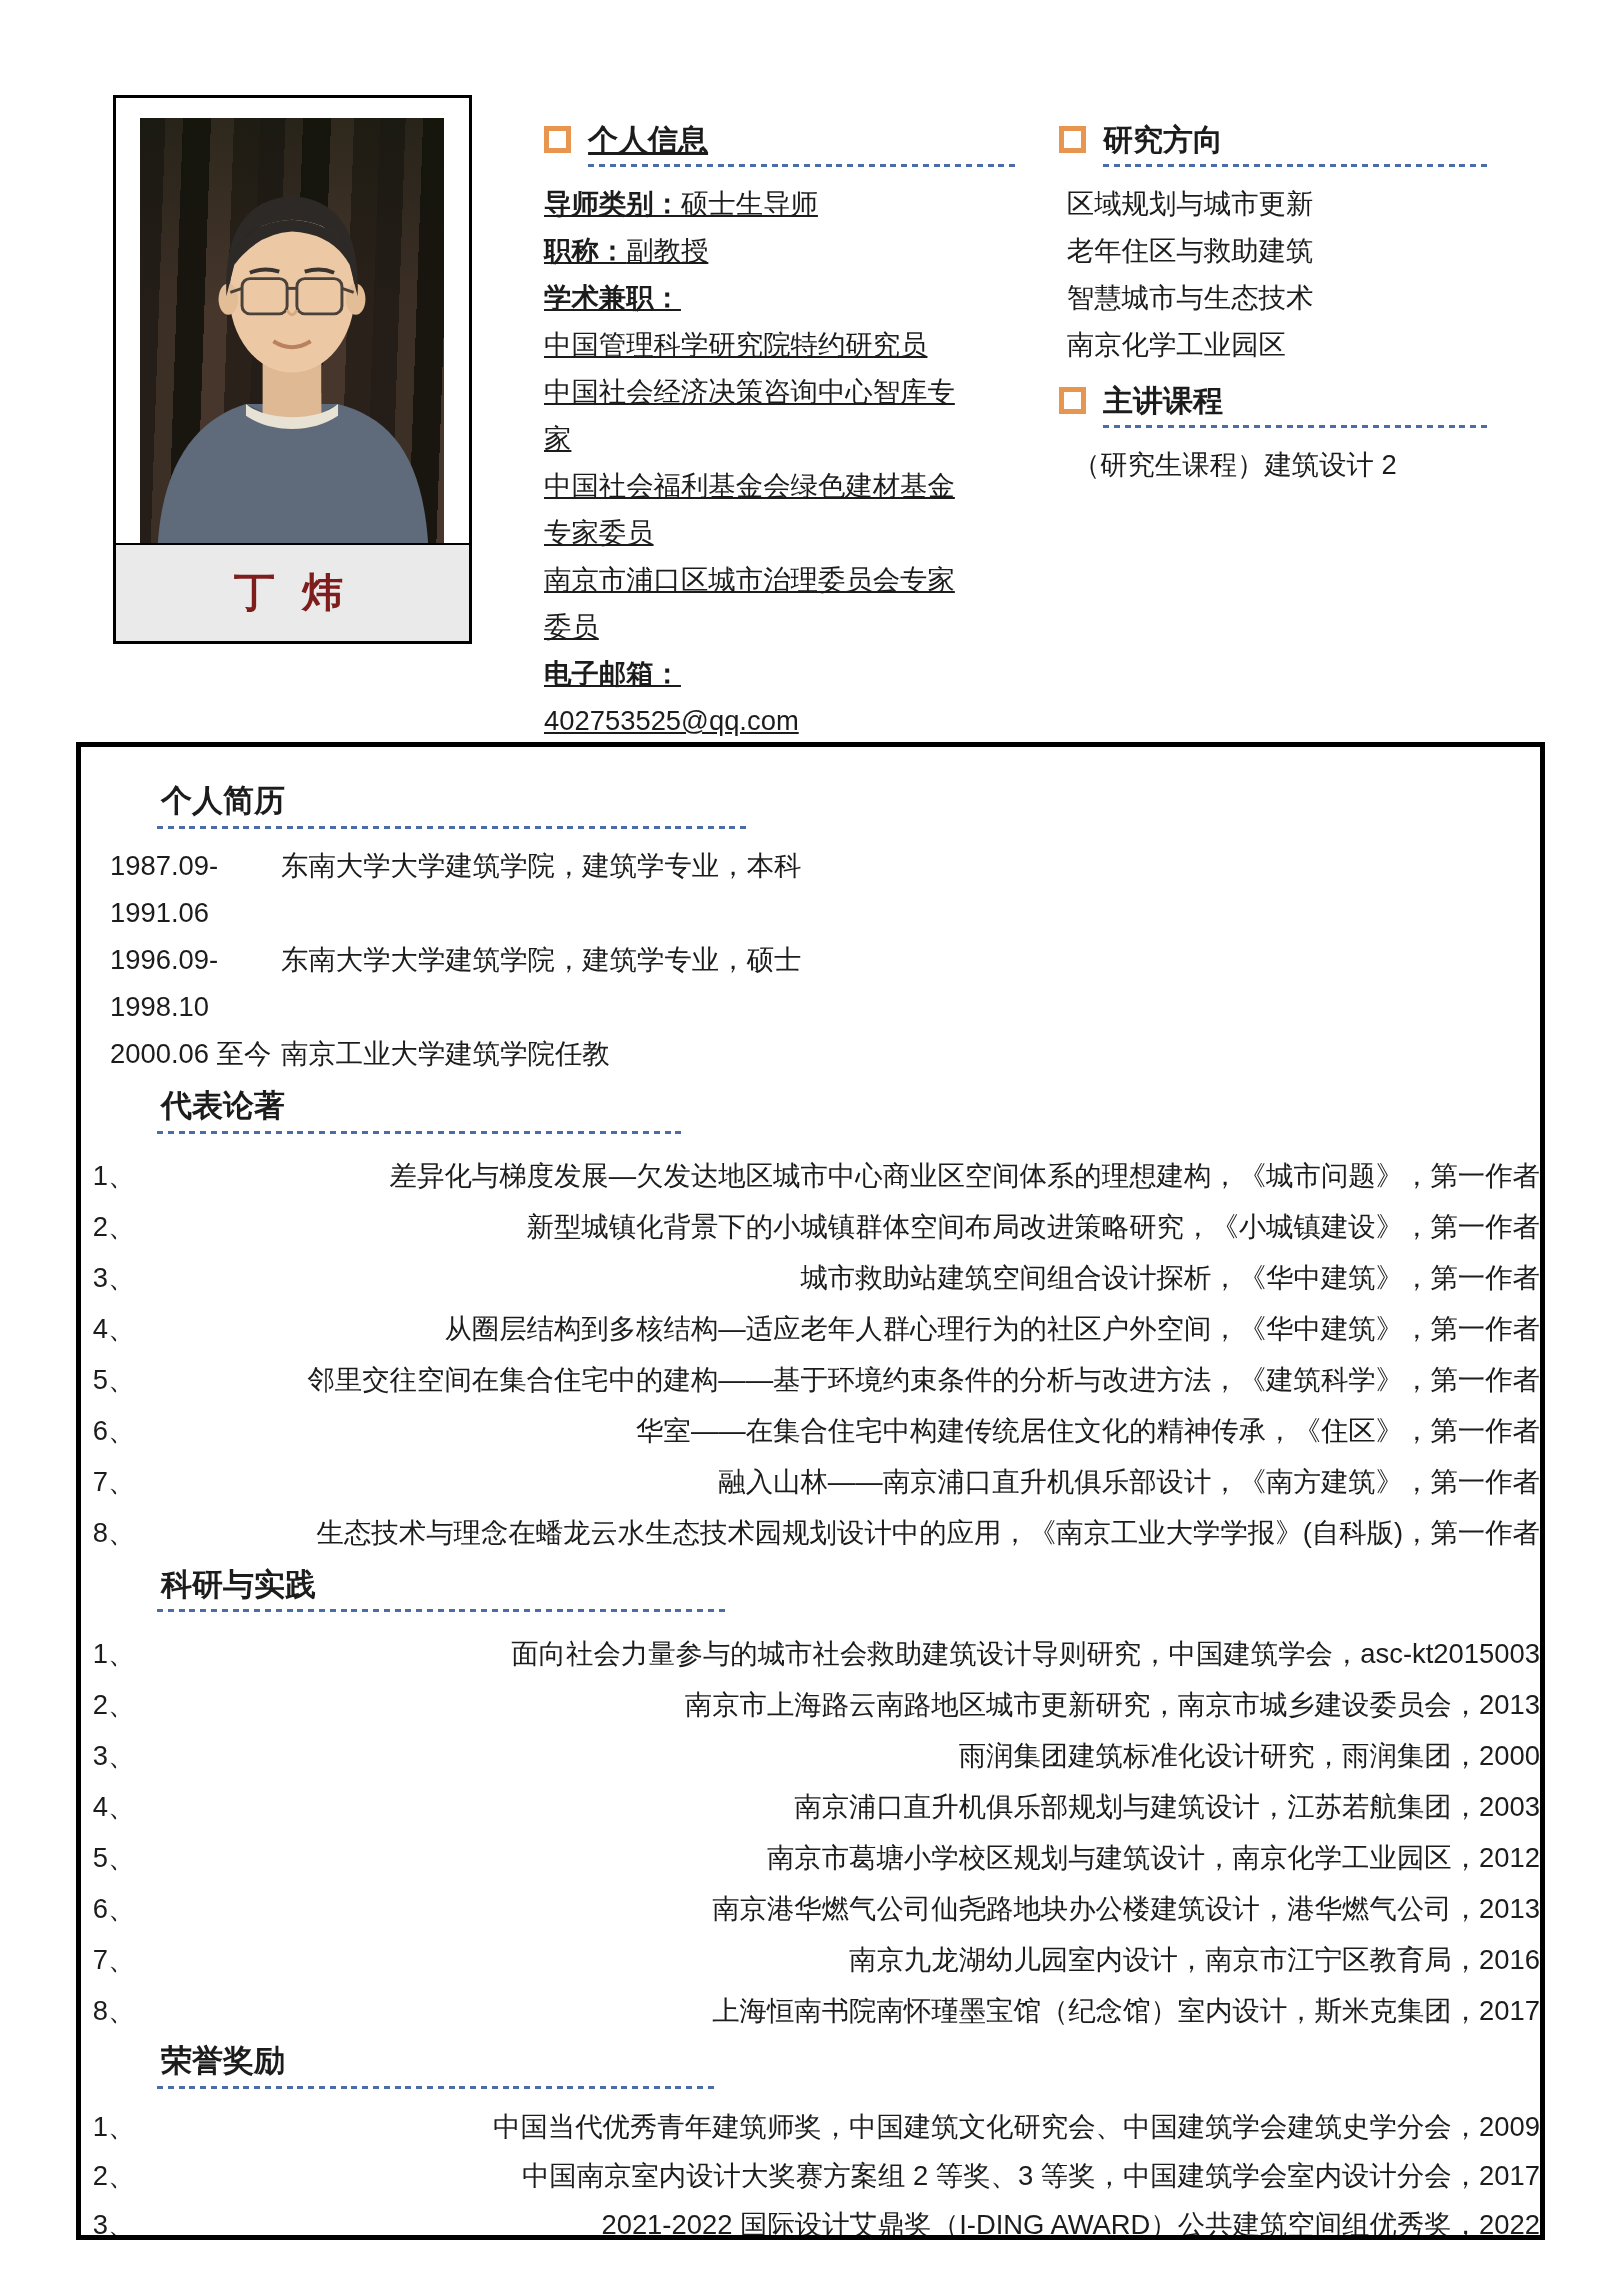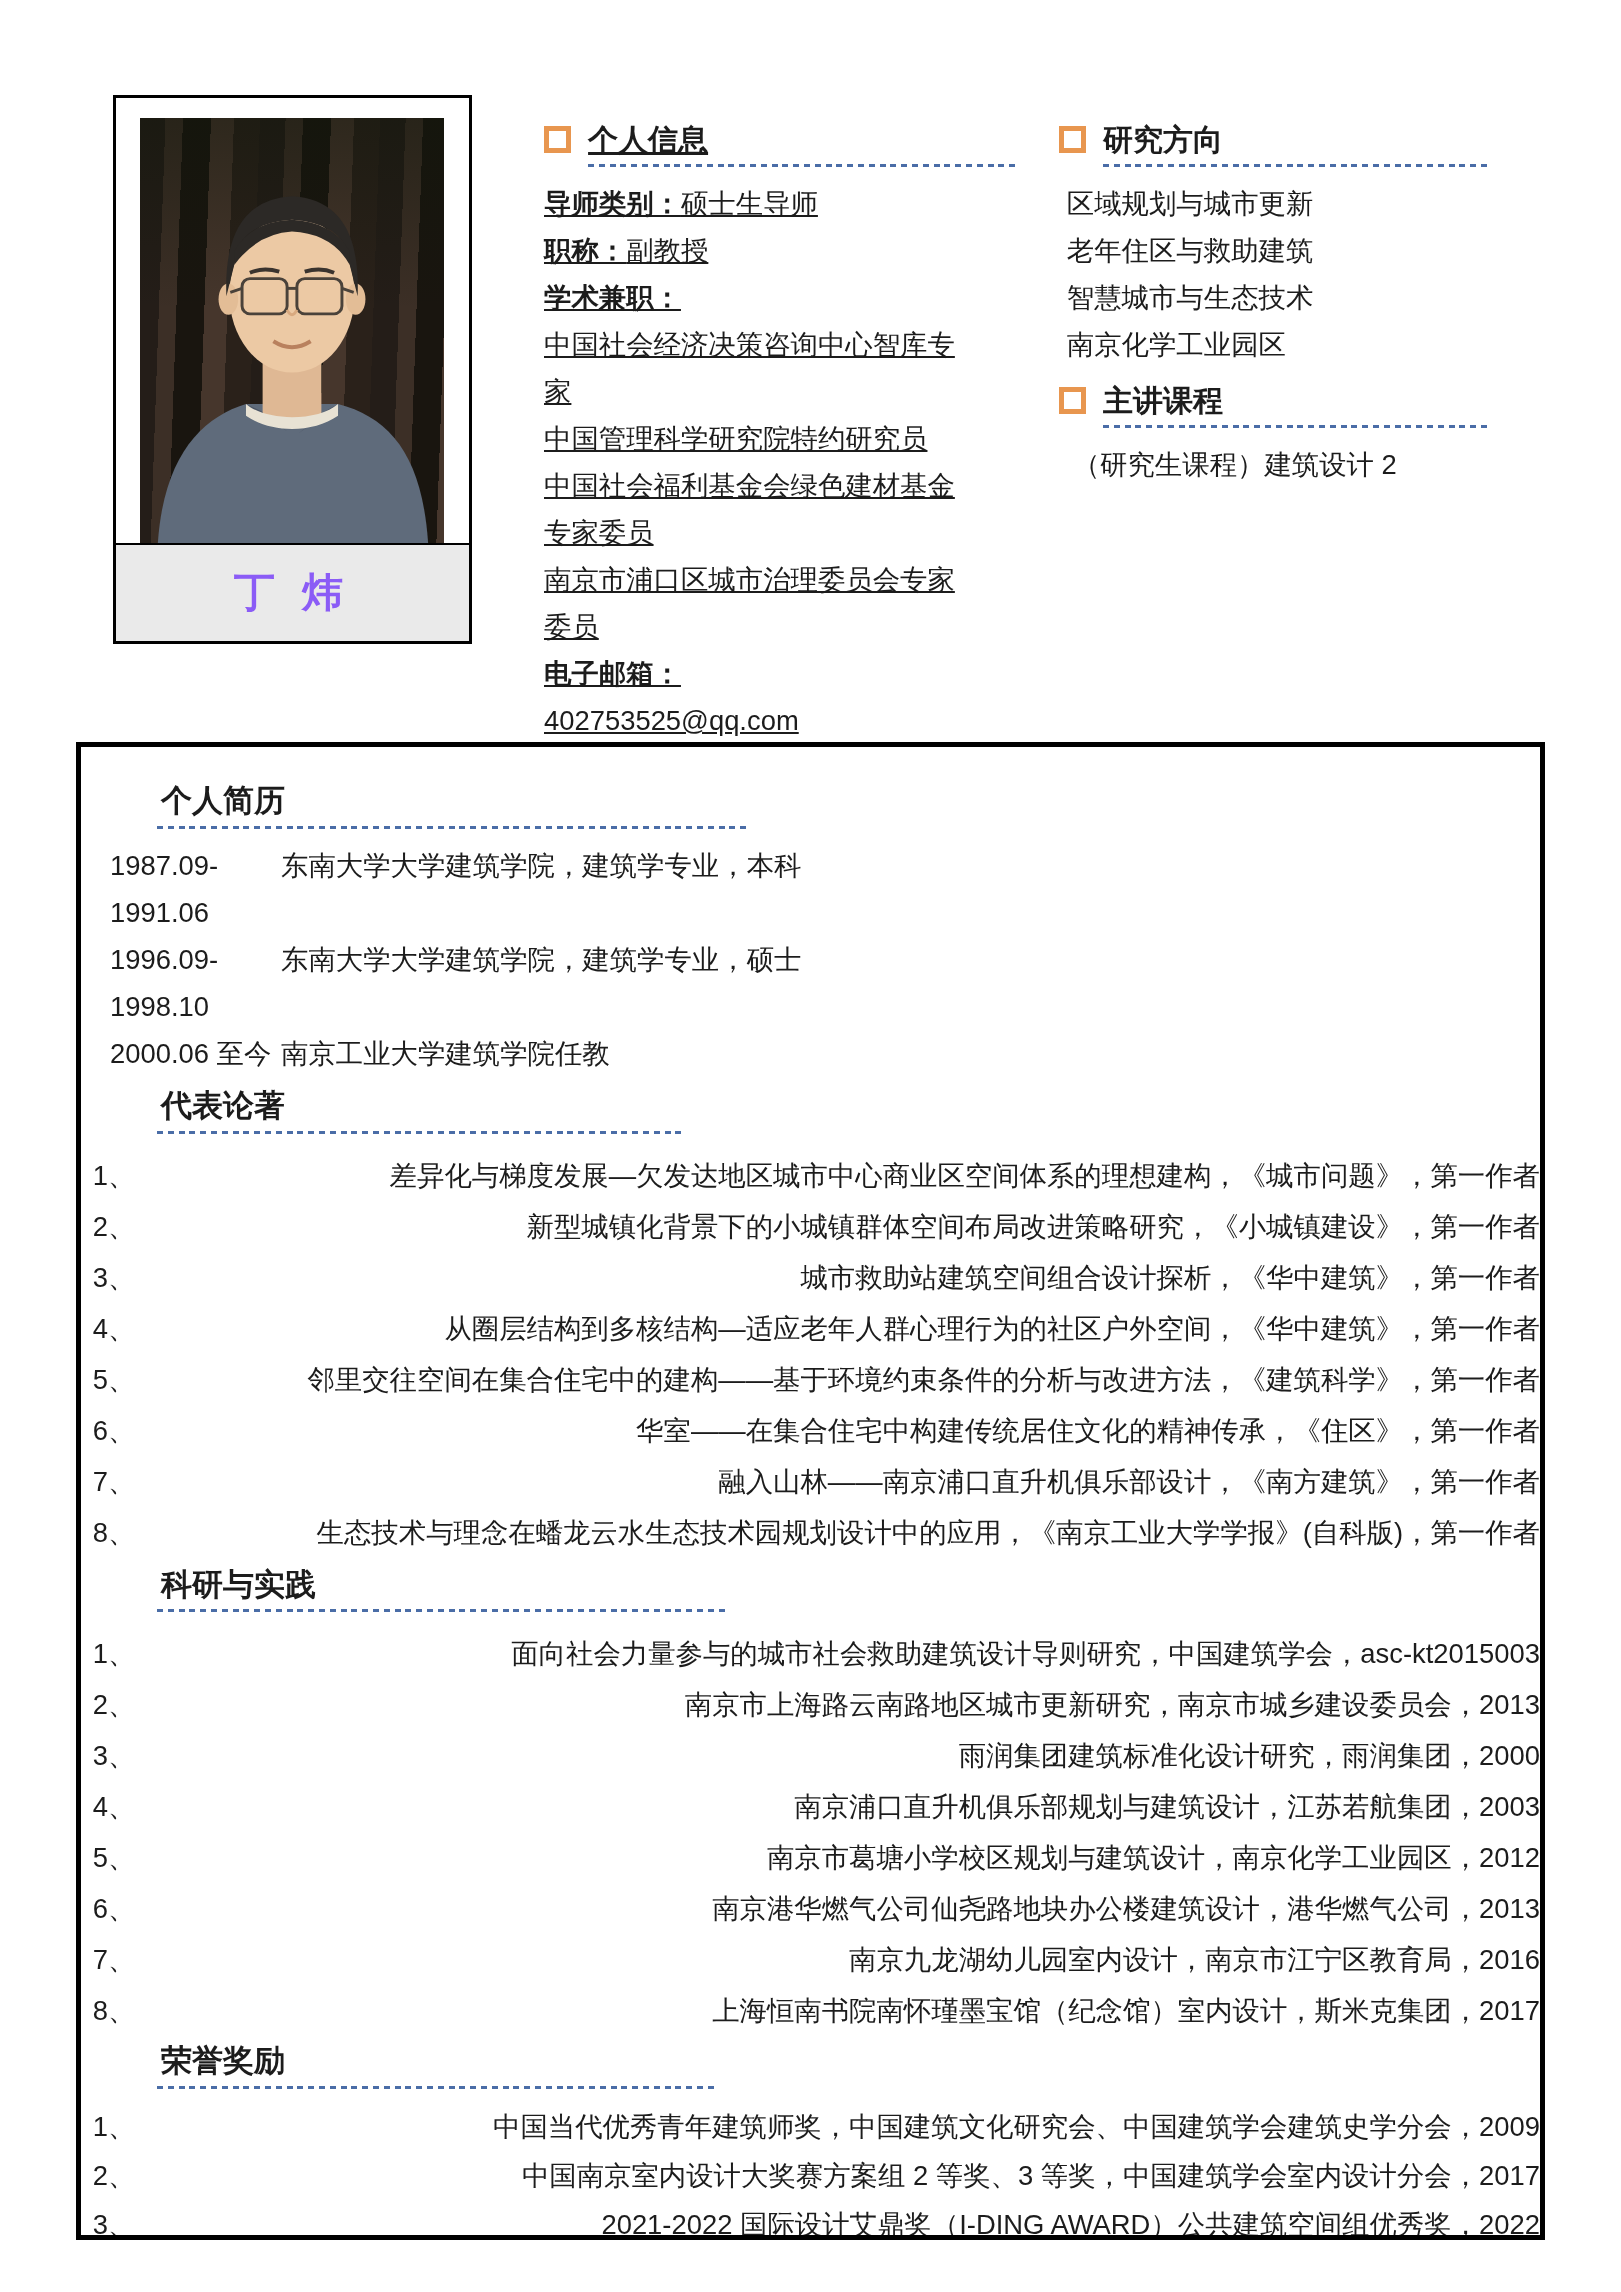--- a/index.html
+++ b/index.html
@@ -14,21 +14,21 @@
   }
   .photo{
     position:absolute;left:23.5px;top:19.6px;width:304px;height:425px;overflow:hidden;
     background:
       linear-gradient(180deg, rgba(16,22,10,.45), rgba(16,12,8,0) 45%),
       repeating-linear-gradient(92deg,#241d18 0 25.5px,#3c2f26 25.5px 43px,#19150f 43px 71px,#46362c 71px 94px,#2a211a 94px 120px);
   }
   .name-bar{
     position:absolute;left:0;right:0;bottom:0;height:96px;background:#eaeaea;
     border-top:2px solid #000;text-align:center;line-height:94px;
-    font-size:41px;font-weight:bold;letter-spacing:7.8px;color:#8b5cf6;
+    font-size:41px;font-weight:bold;letter-spacing:7.8px;color:#7f1d1d;
   }
   
   .hsec{position:absolute;}
   .hsec-info{left:544px;top:123px;width:475px;text-decoration:underline;}
   .hsec-research{left:1059px;top:123px;width:436px;}
   .hsec-courses{left:1059px;top:384px;width:436px;}
   .title-row{display:flex;align-items:center;}
   .orange-sq{width:27.4px;height:27.4px;border:5.9px solid #e8964f;box-sizing:border-box;background:#fff;flex:none;}
   .h-title{font-size:30px;font-weight:bold;margin:0 0 0 16.7px;line-height:33px;}
   .dash{height:2.9px;background:repeating-linear-gradient(90deg,#4a6da7 0 5.9px,transparent 5.9px 10.8px);}
@@ -109,23 +109,23 @@
       <div>
 
           <div class="info-line"><span class="lbl">导师类别：</span><span>硕士生导师</span></div>
 
           <div class="info-line"><span class="lbl">职称：</span><span>副教授</span></div>
 
           <div class="info-line"><span class="lbl">学术兼职：</span><span></span></div>
         </div>
       <div>
 
+          <div class="info-line">中国管理科学研究院特约研究员</div>
+
           <div class="info-line">中国社会经济决策咨询中心智库专家</div>
-
-          <div class="info-line">中国管理科学研究院特约研究员</div>
 
           <div class="info-line">中国社会福利基金会绿色建材基金专家委员</div>
 
           <div class="info-line">南京市浦口区城市治理委员会专家委员</div>
         </div>
       <div class="info-line"><span class="lbl">电子邮箱：</span></div>
       <div class="info-line">402753525@qq.com</div>
     </div>
   </section>
 

